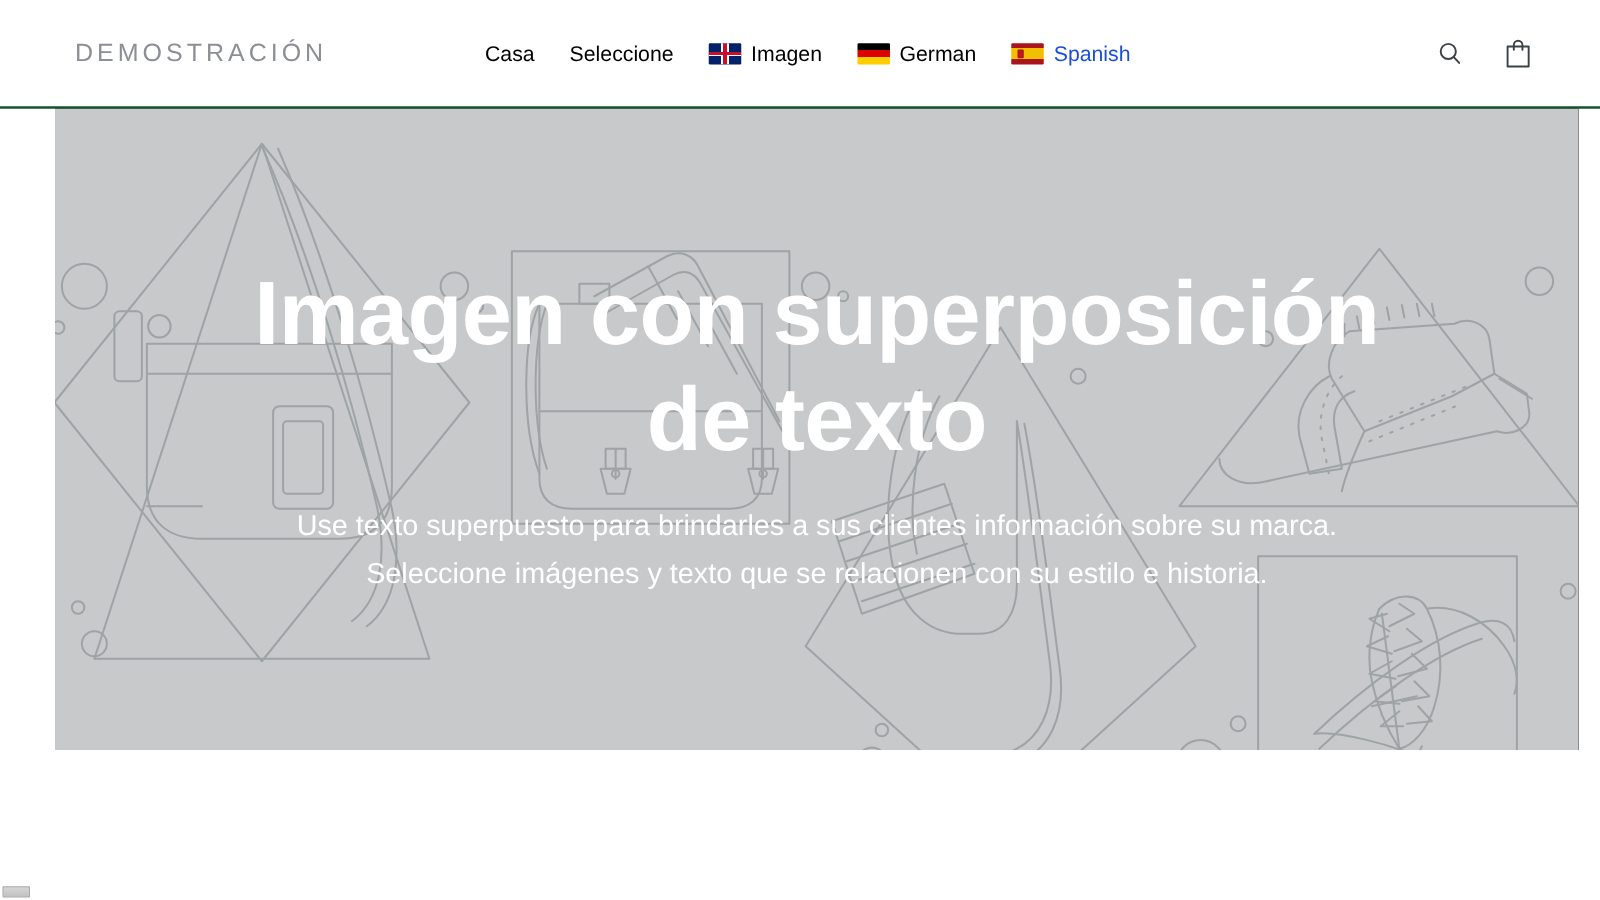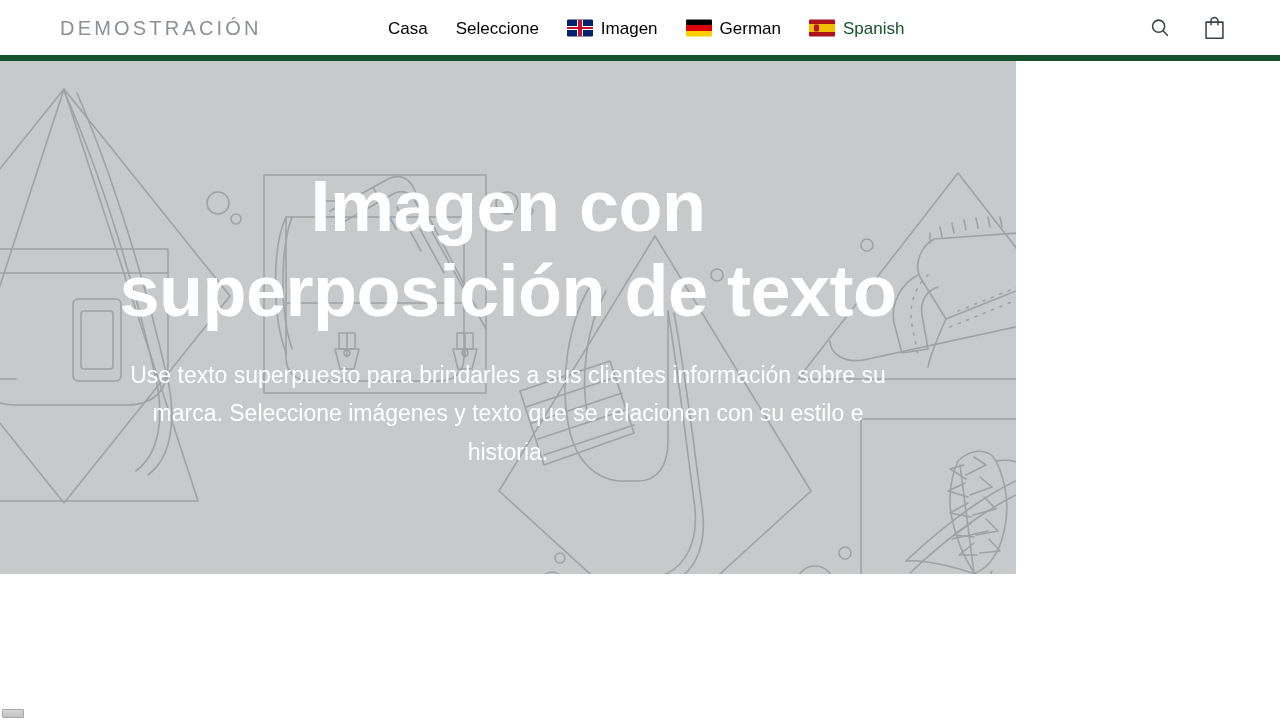--- a/index.html
+++ b/index.html
@@ -15,24 +15,24 @@
   .page {
     position: relative;
     width: 1280px;
     height: 720px;
     background: #ffffff;
   }
 
   
   .site-header {
     position: relative;
-    height: 61px;
+    height: 87px;
     width: 1280px;
     background: #ffffff;
-    border-bottom: 6px solid #14532d;
+    border-bottom: 2px solid #14532d;
     display: flex;
     align-items: center;
   }
 
   .brand {
     position: absolute;
     left: 60px;
     top: 50%;
     transform: translateY(-50%);
     font-size: 20px;
@@ -57,21 +57,21 @@
     font-size: 17px;
     color: #000000;
     text-decoration: none;
     padding: 0 14px;
     white-space: nowrap;
     display: flex;
     align-items: center;
     line-height: 1;
   }
 
-  .nav-link.is-muted { color: #14532d; }
+  .nav-link.is-muted { color: #1d4ed8; }
 
   .flag {
     display: inline-block;
     width: 26px;
     height: 17px;
     margin-right: 8px;
     position: relative;
     border-radius: 1px;
     overflow: hidden;
     flex: 0 0 auto;
@@ -146,24 +146,25 @@
     border: none;
     cursor: pointer;
     padding: 0;
     color: #3d4246;
   }
   .icon-btn svg { display: block; }
 
   
   .hero {
     position: relative;
-    width: 1016px;
+    width: 1219px;
     height: 513px;
     background: #000000;
     overflow: hidden;
+    margin-left: 44px;
   }
 
   .hero-bg {
     position: absolute;
     inset: 0;
     width: 100%;
     height: 100%;
     display: block;
   }
 

